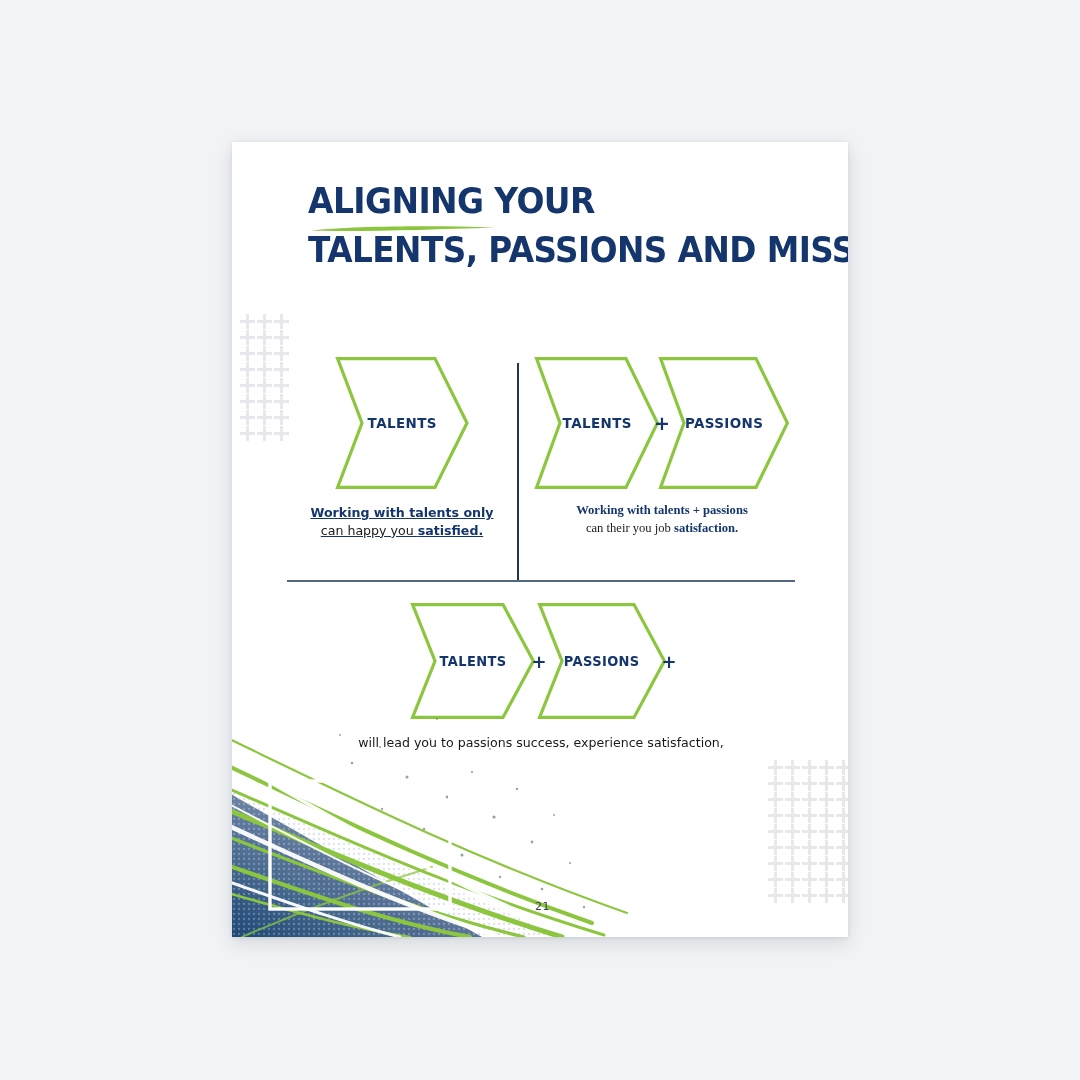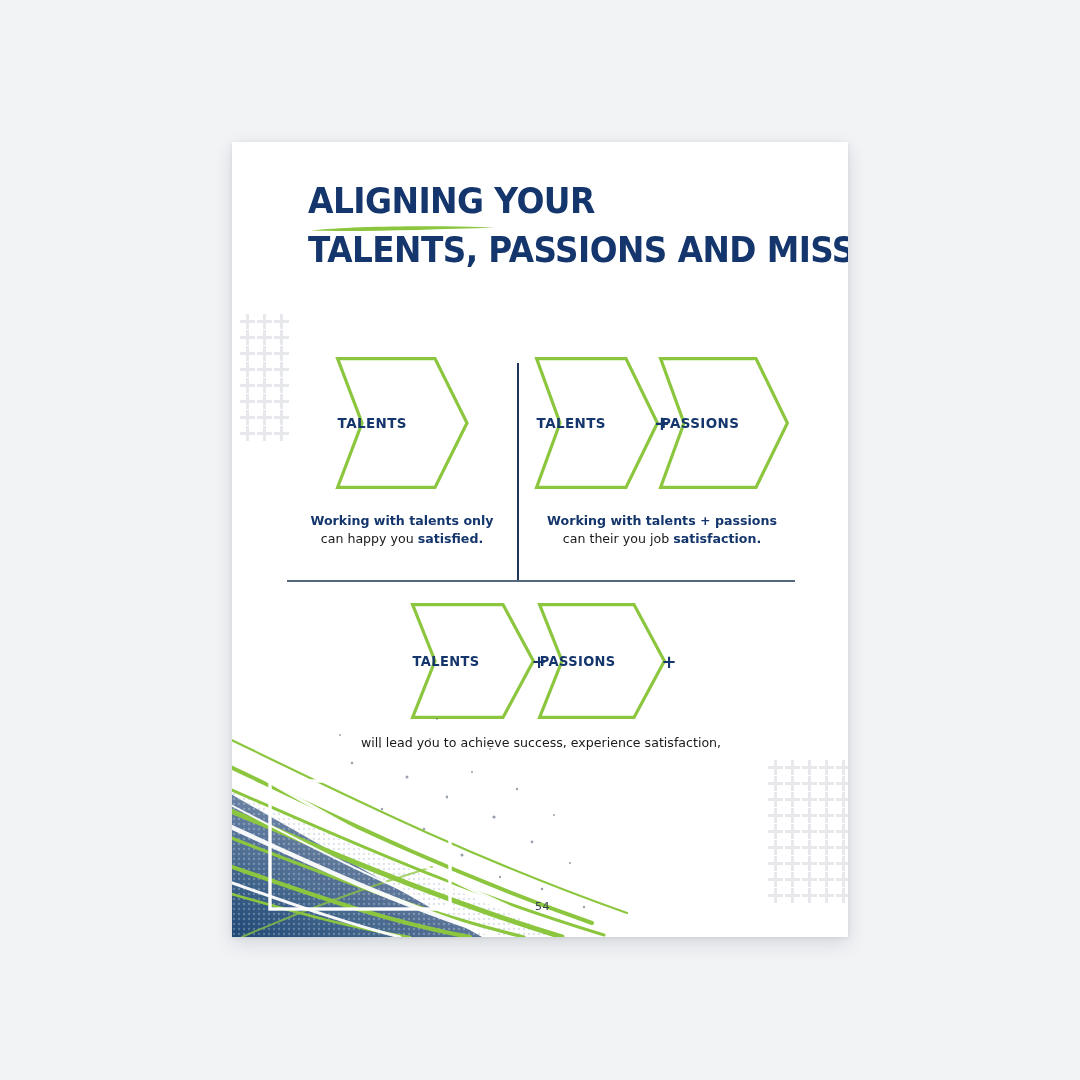--- a/index.html
+++ b/index.html
@@ -125,20 +125,21 @@
   .chev-row {
     display: flex;
     align-items: center;
     justify-content: center;
   }
 
   .chev {
     position: relative;
     display: flex;
     align-items: center;
+    justify-content: center;
     box-sizing: border-box;
   }
   .chev svg { position: absolute; left: 0; top: 0; }
   .chev-label {
     position: relative;
     font-family: "DejaVu Sans", sans-serif;
     font-weight: bold;
     color: #14366c;
     letter-spacing: .4px;
     white-space: nowrap;
@@ -239,21 +240,21 @@
 
     <div class="group" id="group-talents">
       <div class="chev-row">
         <div class="chev" style="width:135px;height:134px;">
           <svg width="135" height="134" viewBox="0 0 135 134">
             <path d="M2.6 2.6 H 100 L 132 67 L 100 131.4 H 2.6 L 27 67 Z" fill="none" stroke="#8cc63f" stroke-width="3.2" stroke-linejoin="miter"></path>
           </svg>
           <span class="chev-label" style="font-size:14.5px;">TALENTS</span>
         </div>
       </div>
-      <div class="caption" style="margin-top:22px;font-size:12.6px;">
+      <div class="caption" style="margin-top:14px;font-size:12.6px;text-decoration:underline;">
         <div><b>Working with talents only</b></div>
         <div><span class="reg">can happy you </span><b>satisfied.</b></div>
       </div>
     </div>
 
     <div class="group" id="group-talents-passions">
       <div class="chev-row">
         <div class="chev" style="width:126px;height:134px;">
           <svg width="126" height="134" viewBox="0 0 126 134">
             <path d="M2.6 2.6 H 92 L 123.4 67 L 92 131.4 H 2.6 L 26 67 Z" fill="none" stroke="#8cc63f" stroke-width="3.2" stroke-linejoin="miter"></path>
@@ -263,21 +264,21 @@
 
         <span class="plus" style="font-size:19px;margin:0 -6px;">+</span>
 
         <div class="chev" style="width:132px;height:134px;margin-left:-6px;">
           <svg width="132" height="134" viewBox="0 0 132 134">
             <path d="M2.6 2.6 H 98 L 129.4 67 L 98 131.4 H 2.6 L 26 67 Z" fill="none" stroke="#8cc63f" stroke-width="3.2" stroke-linejoin="miter"></path>
           </svg>
           <span class="chev-label" style="font-size:14.5px;">PASSIONS</span>
         </div>
       </div>
-      <div class="caption" style="margin-top:22px;font-size:12.6px;">
+      <div class="caption" style="margin-top:12px;font-size:12.6px;font-family:Liberation Serif, serif;">
         <div><b>Working with talents + passions</b></div>
         <div><span class="reg">can their you job </span><b>satisfaction.</b></div>
       </div>
     </div>
 
     <div class="group" id="group-all">
       <div class="chev-row">
         <div class="chev" style="width:126px;height:118px;">
           <svg width="126" height="118" viewBox="0 0 126 118">
             <path d="M2.6 2.6 H 93 L 123.4 59 L 93 115.4 H 2.6 L 25 59 Z" fill="none" stroke="#8cc63f" stroke-width="3.2" stroke-linejoin="miter"></path>
@@ -292,21 +293,21 @@
             <path d="M2.6 2.6 H 97 L 127.4 59 L 97 115.4 H 2.6 L 25 59 Z" fill="none" stroke="#8cc63f" stroke-width="3.2" stroke-linejoin="miter"></path>
           </svg>
           <span class="chev-label" style="font-size:14px;">PASSIONS</span>
         </div>
 
         <span class="plus" style="font-size:18px;margin:0 -5px;">+</span>
 
       </div>
 
       <div class="caption" style="margin-top:14px;font-size:12.6px;position:relative;z-index:5;">
-        <div><span class="reg">will lead you to achieve success, experience satisfaction,</span></div>
+        <div><span class="reg">will lead you to passions success, experience satisfaction,</span></div>
       </div>
     </div>
 
     <div id="artwork">
       <svg width="400" height="260" viewBox="0 0 400 260">
         <defs>
           <clipPath id="artclip">
               <rect x="0" y="0" width="400" height="260"></rect>
             </clipPath>
           <pattern id="halftone" width="5" height="5" patternUnits="userSpaceOnUse">
@@ -371,21 +372,21 @@
             <path d="M-40 132 C 48 172, 150 222, 262 258" stroke-width="4.6"></path>
             <path d="M-40 192 C 36 218, 104 244, 168 260" stroke-width="3"></path>
             <path d="M-40 108 C 30 144, 108 186, 190 222" stroke-width="2"></path>
           </g>
 
           <rect x="38" y="104" width="180" height="128" fill="none" stroke="#ffffff" stroke-width="3.4"></rect>
         </g>
       </svg>
     </div>
 
-    <div id="page-number">54</div>
+    <div id="page-number">21</div>
 
     <div class="cross-grid" id="cross-grid-right">
         <div class="cross" style="left: 0px; top: 0px;"></div>
         <div class="cross" style="left: 17px; top: 0px;"></div>
         <div class="cross" style="left: 34px; top: 0px;"></div>
         <div class="cross" style="left: 51px; top: 0px;"></div>
         <div class="cross" style="left: 68px; top: 0px;"></div>
         <div class="cross" style="left: 0px; top: 16px;"></div>
         <div class="cross" style="left: 17px; top: 16px;"></div>
         <div class="cross" style="left: 34px; top: 16px;"></div>

